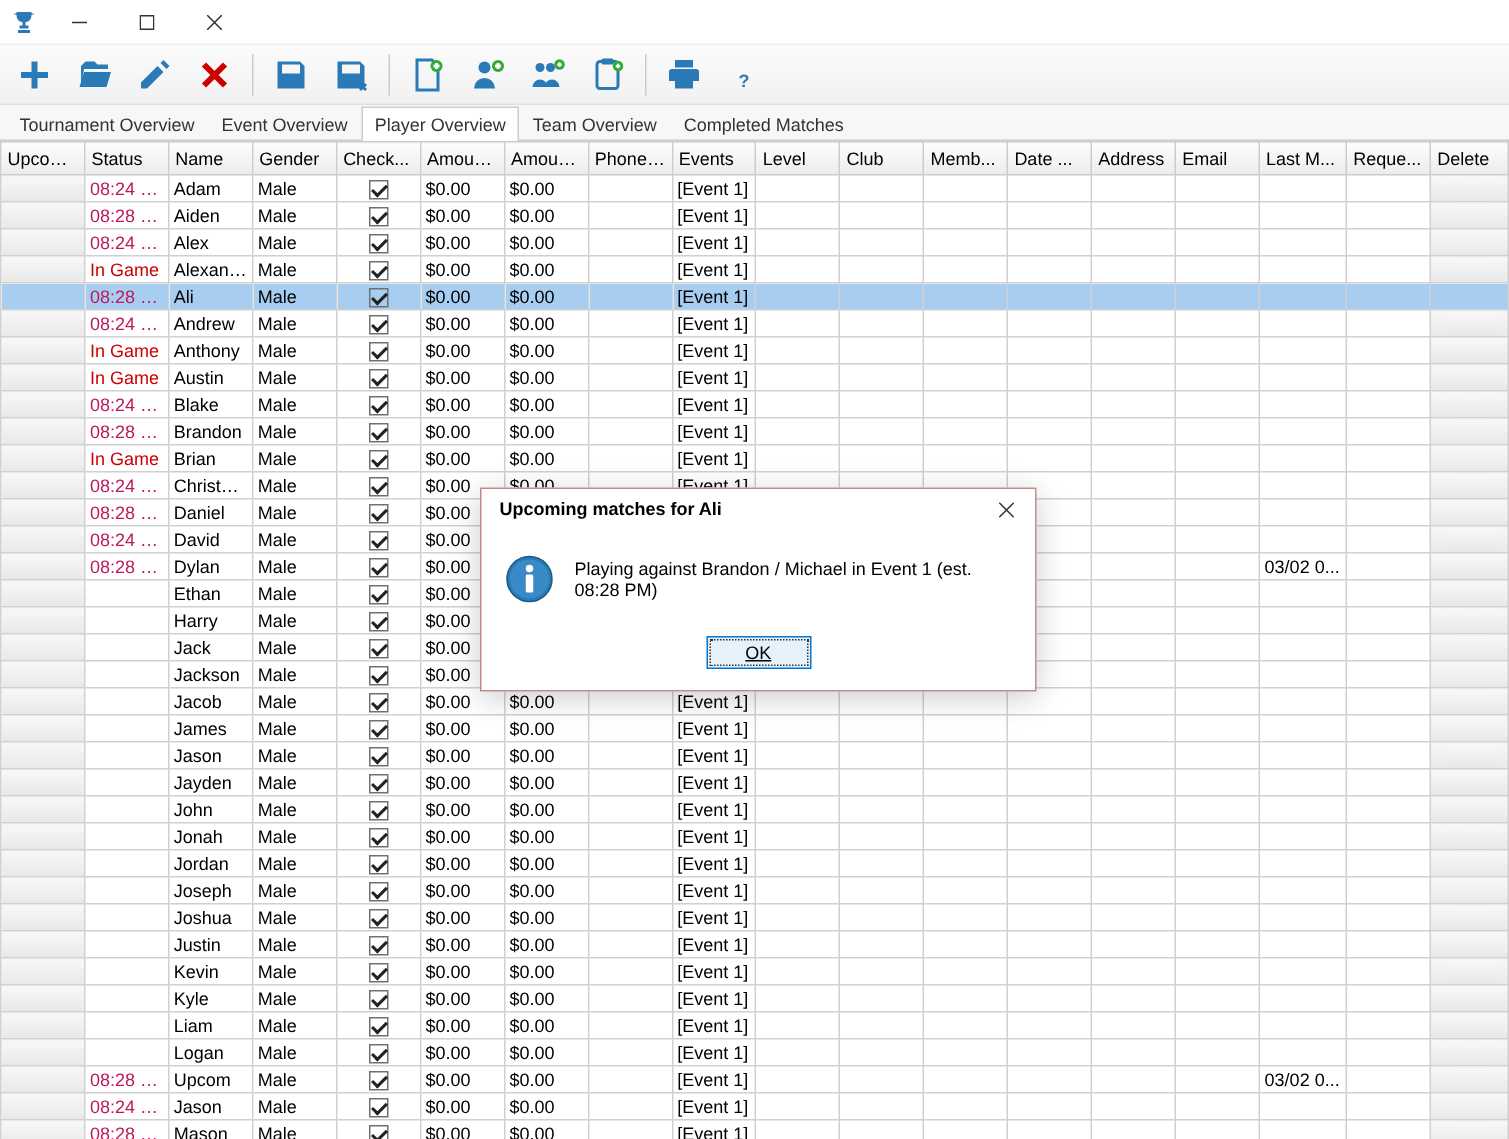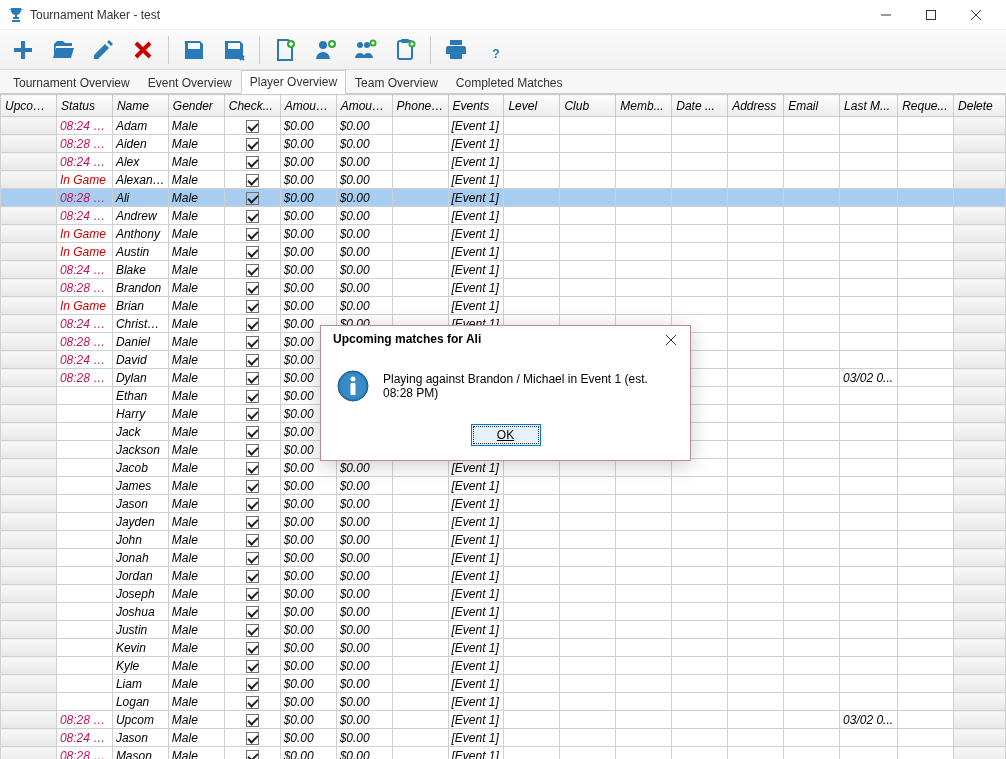--- a/index.html
+++ b/index.html
@@ -13,26 +13,26 @@
 .win-btn { width: 45px; height: 30px; display: flex; align-items: center; justify-content: center; cursor: pointer; }
 .win-btn svg { width: 10px; height: 10px; }
 
 
 .toolbar { height: 40px; display: flex; align-items: center; padding: 2px 4px; gap: 2px; border-bottom: 1px solid #ddd; background: linear-gradient(#fbfbfb, #f1f1f1); }
 .tool-btn { width: 38px; height: 34px; display: flex; align-items: center; justify-content: center; cursor: pointer; border: 1px solid transparent; border-radius: 3px; }
 .tool-sep { width: 1px; height: 28px; background: #ccc; margin: 0 4px; }
 .tool-btn svg { width: 24px; height: 24px; }
 
 
-.tabs { height: 24px; display: flex; align-items: flex-end; padding-left: 4px; border-bottom: 1px solid #ccc; background: #f7f7f7; }
+.tabs { height: 24px; display: flex; align-items: flex-start; padding-left: 4px; border-bottom: 1px solid #ccc; background: #f7f7f7; }
 .tab { padding: 4px 8px; font-size: 12px; color: #333; cursor: pointer; border: 1px solid transparent; border-bottom: none; position: relative; top: 1px; }
 .tab.active { background: #fff; border-color: #ccc; border-bottom: 1px solid #fff; }
 
 
-.grid-wrap { position: absolute; top: 94px; left: 0; right: 0; bottom: 0; overflow: auto; font-style: italic; }
+.grid-wrap { position: absolute; top: 94px; left: 0; right: 0; bottom: 0; overflow: auto; }
 table.grid { border-collapse: collapse; width: 100%; table-layout: fixed; }
 .grid th { background: linear-gradient(#fdfdfd, #ececec); border: 1px solid #ccc; font-weight: 400; text-align: left; padding: 3px 4px; height: 22px; white-space: nowrap; overflow: hidden; text-overflow: ellipsis; font-size: 12px; }
 .grid td { border: 1px solid #d0d0d0; padding: 1px 3px; height: 18px; white-space: nowrap; overflow: hidden; text-overflow: ellipsis; font-size: 12px; background: #fff; }
 .grid tr.selected td { background: #a7cdf0; }
 .grid td.btn-cell { background: linear-gradient(#f8f8f8, #e8e8e8); cursor: pointer; }
 .grid td.check-cell { text-align: center; }
 .status-ingame { color: #c00; }
 .status-time { color: #be185d; }
 .chk { display: inline-block; width: 13px; height: 13px; border: 1px solid #707070; position: relative; vertical-align: middle; }
 .chk.on::after { content: ""; position: absolute; left: 3px; top: 0px; width: 4px; height: 8px; border: solid #222; border-width: 0 2px 2px 0; transform: rotate(45deg); }
@@ -49,21 +49,20 @@
 </style>
 </head>
 <body>
 
 <div class="titlebar">
   <span class="app-icon">
     <svg viewBox="0 0 16 16">
         <path fill="#2a7ab7" d="M3 1h10v2a5 5 0 01-4 4.9V10h2v2H5v-2h2V7.9A5 5 0 013 3V1zm-2 1h2v1a3 3 0 01-2-1zm14 0a3 3 0 01-2 1V2h2zM4 13h8v2H4z"></path>
       </svg>
   </span>
-  <span class="title">Tournament Maker - test</span>
   <div class="win-controls">
     <div class="win-btn">
         <svg viewBox="0 0 10 10">
           <path stroke="#333" d="M0 5h10"></path>
         </svg>
       </div>
     <div class="win-btn">
         <svg viewBox="0 0 10 10">
           <rect x="0.5" y="0.5" width="9" height="9" fill="none" stroke="#333"></rect>
         </svg>

